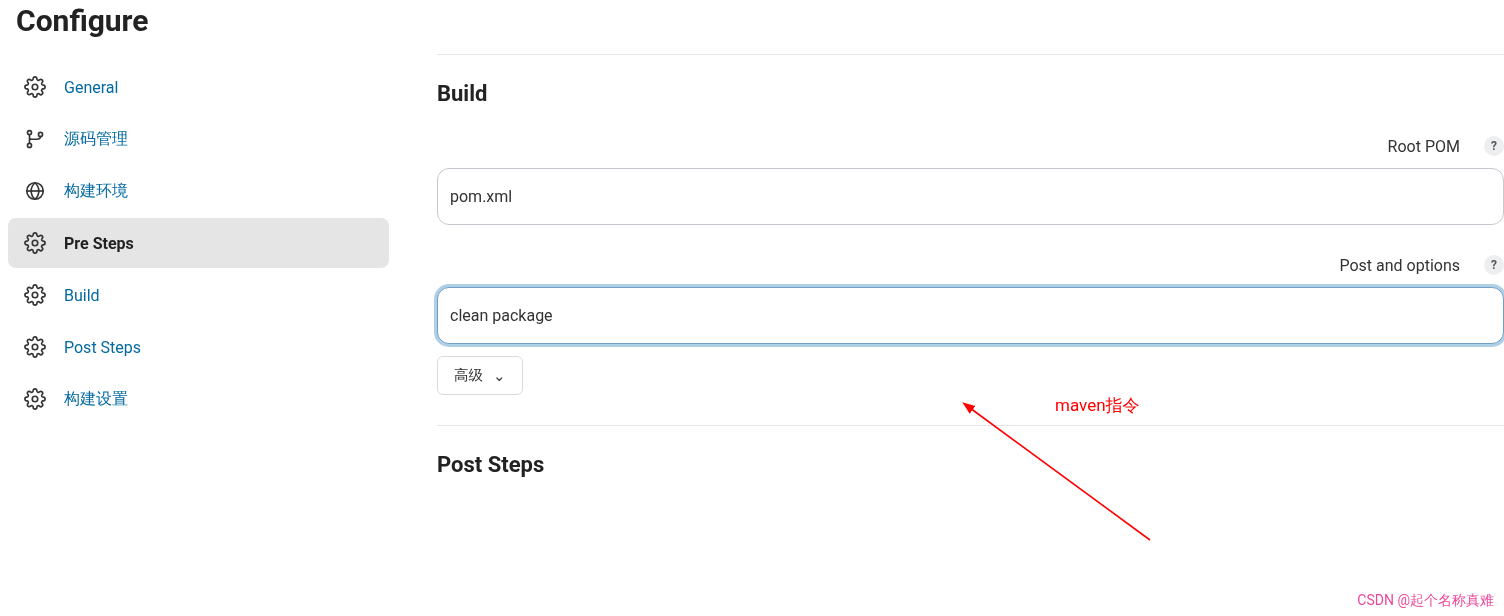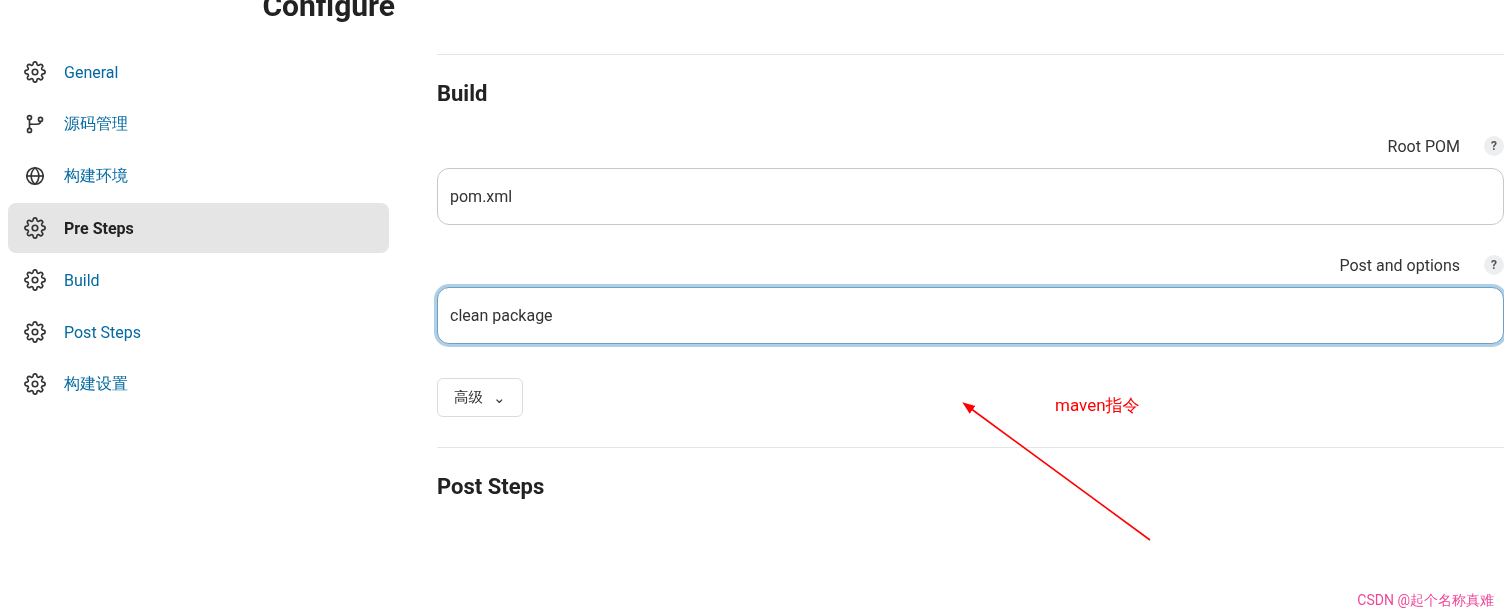--- a/index.html
+++ b/index.html
@@ -16,23 +16,22 @@
       height: 616px;
       overflow: hidden;
       position: relative;
     }
     .layout {
       display: flex;
       height: 100%;
     }
     .sidebar {
       width: 395px;
-      padding-top: 0;
+      padding-top: 15px;
       flex-shrink: 0;
-      text-align: right;
     }
     .page-title {
       font-size: 30px;
       font-weight: 700;
       color: #222;
       padding: 0 0 22px 16px;
       margin-top: -12px;
     }
     .sidebar-list {
       list-style: none;
@@ -140,21 +139,21 @@
       border: 1px solid #d8dbde;
       border-radius: 6px;
       background: #fff;
       padding: 9px 16px;
       font-size: 14.5px;
       color: #333;
       display: inline-flex;
       align-items: center;
       gap: 10px;
       cursor: pointer;
-      margin-top: 24px;
+      margin-top: 2px;
     }
     .advanced-btn .chev {
       font-size: 15px;
       color: #333;
     }
     .annotation {
       position: absolute;
       color: #ff0000;
       font-size: 17px;
       pointer-events: none;

